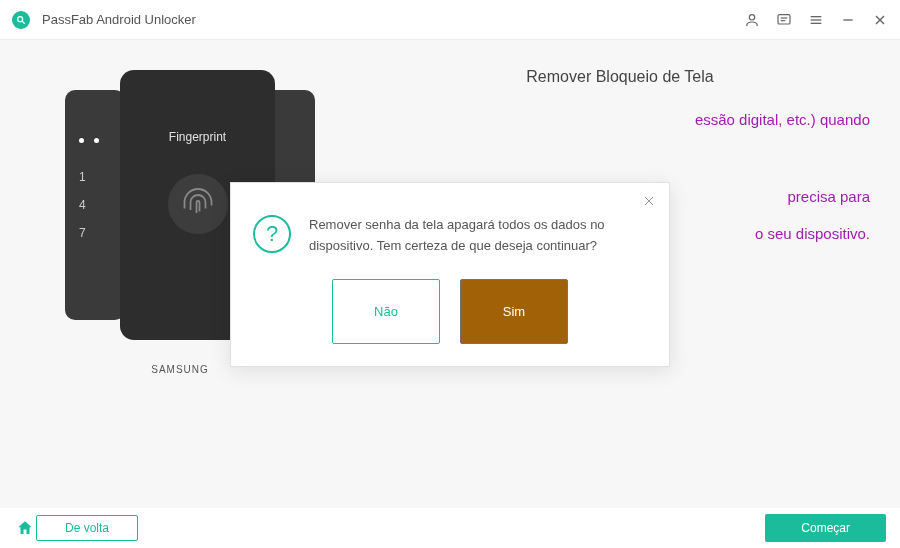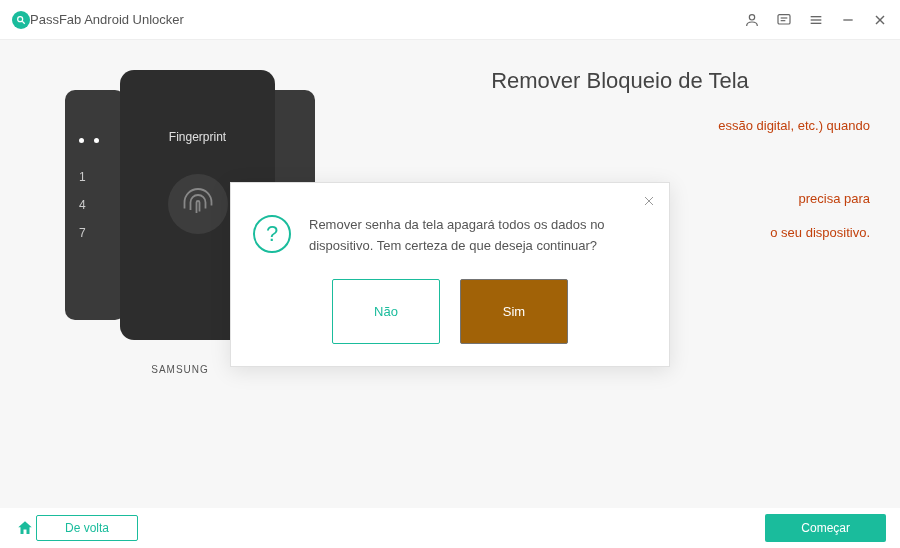--- a/index.html
+++ b/index.html
@@ -1,19 +1,19 @@
 <!DOCTYPE html>
 <html><head>
 <meta charset="utf-8">
 <style>
 * { margin: 0; padding: 0; box-sizing: border-box; }
 body { font-family: -apple-system, BlinkMacSystemFont, "Segoe UI", Arial, sans-serif; width: 900px; height: 548px; background: #f7f7f7; overflow: hidden; position: relative; }
 
 .titlebar { height: 40px; background: #fff; display: flex; align-items: center; padding: 0 12px; border-bottom: 1px solid #eee; }
-.titlebar .logo-wrap { display: flex; align-items: center; gap: 0; }
+.titlebar .logo-wrap { display: flex; align-items: center; gap: 12px; }
 .titlebar .logo-circle { width: 18px; height: 18px; border-radius: 50%; background: #1abc9c; display: flex; align-items: center; justify-content: center; }
 .titlebar .logo-circle svg { width: 10px; height: 10px; }
 .titlebar .app-title { font-size: 13px; color: #555; }
 .titlebar .spacer { flex: 1; }
 .titlebar .win-controls { display: flex; gap: 16px; align-items: center; }
 .titlebar .ctrl { width: 16px; height: 16px; display: flex; align-items: center; justify-content: center; color: #666; cursor: pointer; }
 .titlebar .ctrl svg { width: 16px; height: 16px; }
 
 .main { position: relative; height: 468px; padding: 10px 30px 0 30px; display: flex; gap: 40px; }
 
@@ -27,22 +27,22 @@
 .phone-nums { position: absolute; left: 14px; top: 80px; color: #ccc; font-size: 12px; display: flex; flex-direction: column; gap: 14px; }
 .phone-front { position: absolute; left: 55px; top: 0; width: 155px; height: 270px; background: #2d2d2d; border-radius: 14px; padding: 20px 10px; display: flex; flex-direction: column; align-items: center; }
 .phone-front .fp-label { color: #e0e0e0; font-size: 12px; margin-top: 40px; margin-bottom: 30px; text-align: center; }
 .phone-front .fp-icon { width: 60px; height: 60px; border-radius: 50%; background: rgba(255,255,255,0.08); display: flex; align-items: center; justify-content: center; }
 .phone-front .fp-icon svg { width: 36px; height: 36px; }
 
 .brand-label { margin-top: 24px; font-size: 10px; color: #555; letter-spacing: 1px; }
 .brand-link { margin-top: 8px; font-size: 12px; color: #1abc9c; text-decoration: underline; cursor: pointer; }
 
 .content { flex: 1; padding-top: 18px; }
-.content h1 { font-size: 22px; font-weight: 400; color: #444; text-align: center; margin-bottom: 20px; }
-.content .desc { font-size: 13px; color: #c2410c; line-height: 1.8; text-align: left; }
+.content h1 { font-size: 16px; font-weight: 400; color: #444; text-align: center; margin-bottom: 20px; }
+.content .desc { font-size: 15px; color: #a21caf; line-height: 1.8; text-align: left; }
 .content .desc .line { margin-bottom: 8px; }
 
 .bottom-bar { position: absolute; left: 0; bottom: 0; width: 100%; height: 40px; background: #fff; display: flex; align-items: center; padding: 0 14px; }
 .home-btn { width: 22px; height: 22px; color: #1abc9c; cursor: pointer; display: flex; align-items: center; justify-content: center; }
 .home-btn svg { width: 18px; height: 18px; }
 .back-btn { border: 1px solid #1abc9c; color: #1abc9c; background: #fff; padding: 5px 28px; font-size: 12px; cursor: pointer; border-radius: 2px; }
 .start-btn { margin-left: auto; background: #1abc9c; color: #fff; border: none; padding: 7px 36px; font-size: 12px; cursor: pointer; border-radius: 2px; }
 
 .modal-overlay { position: absolute; left: 0; top: 40px; width: 100%; height: 468px; display: flex; align-items: flex-start; justify-content: center; pointer-events: none; }
 .modal { pointer-events: auto; margin-top: 142px; width: 440px; background: #fff; border: 1px solid #e0e0e0; box-shadow: 0 4px 20px rgba(0,0,0,0.1); padding: 18px 22px 22px 22px; position: relative; }

